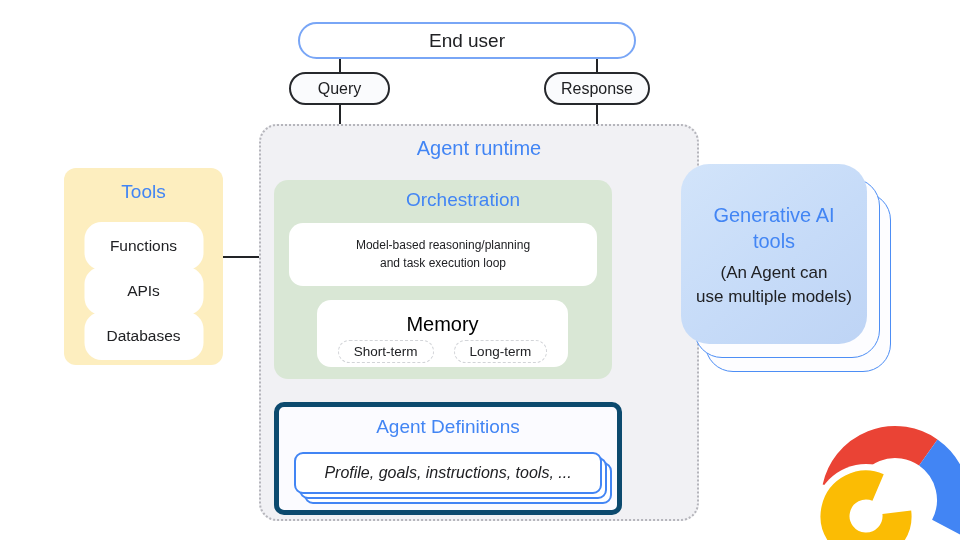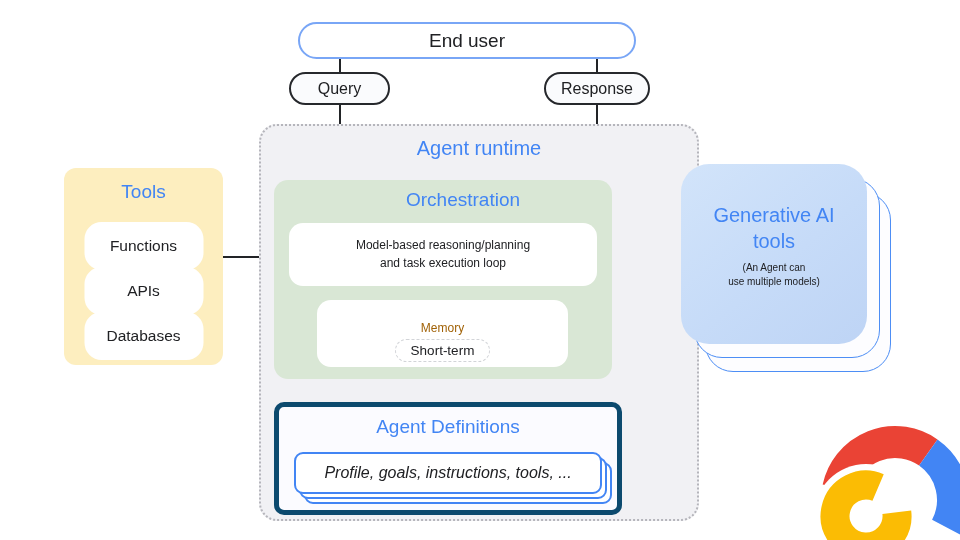--- a/index.html
+++ b/index.html
@@ -45,21 +45,21 @@
   .modelbox {
     left: 15px; top: 43px; width: 308px; height: 63px;
     background: #ffffff; border-radius: 14px;
     display: flex; flex-direction: column; align-items: center; justify-content: center;
     font-size: 12px; line-height: 1.42; color: #202124; text-align: center;
   }
   .membox {
     left: 43px; top: 120px; width: 251px; height: 67px;
     background: #ffffff; border-radius: 14px; text-align: center;
   }
-  .mem-title { margin-top: 21px; font-size: 12px; color: #a16207; }
+  .mem-title { margin-top: 13px; font-size: 20px; color: #000000; }
   .mem-pills { display: flex; justify-content: center; gap: 20px; margin-top: 4px; }
   .mem-pill {
     border: 1.5px dashed #d2d4d8; border-radius: 15px; background: #ffffff;
     padding: 3px 15px; font-size: 13.5px; color: #202124;
   }
 
   
   .agentdef {
     left: 13px; top: 276px; width: 348px; height: 113px;
     background: #fbfbff; border: 5px solid #0c4a6e; border-radius: 10px;
@@ -94,21 +94,21 @@
   .gen-card {
     position: absolute; width: 186px; height: 180px; border-radius: 28px;
   }
   .gen-card.outline { border: 1.5px solid #4d8ef5; background: #fdfdff; }
   .gen-card.front {
     left: 681px; top: 164px; z-index: 3;
     background: linear-gradient(140deg, #d2e4fa 0%, #c6dbf8 55%, #bed4f5 100%);
     text-align: center;
   }
   .gen-title { margin-top: 38px; font-size: 20px; font-weight: 500; line-height: 1.32; color: #4285f4; }
-  .gen-note { margin-top: 6px; font-size: 10px; line-height: 1.42; color: #202124; }
+  .gen-note { margin-top: 6px; font-size: 17px; line-height: 1.42; color: #202124; }
 
   .logo-svg { position: absolute; left: 760px; top: 380px; overflow: visible; }
 </style>
 </head>
 <body>
 
 <div id="stage">
 
   <div class="abs enduser">
     <span>End user</span>
@@ -147,20 +147,21 @@
     <div class="abs orch">
       <div class="orch-title">Orchestration</div>
       <div class="abs modelbox">
         <span>Model-based reasoning/planning</span>
         <span>and task execution loop</span>
       </div>
       <div class="abs membox">
         <div class="mem-title">Memory</div>
         <div class="mem-pills">
           <span class="mem-pill">Short-term</span>
+          <span class="mem-pill">Long-term</span>
         </div>
       </div>
     </div>
 
     <div class="abs agentdef">
       <div class="ad-title">Agent Definitions</div>
       <div class="ad-card s2"></div>
       <div class="ad-card s1"></div>
       <div class="ad-card front">
         <span>Profile, goals, instructions, tools, ...</span>

